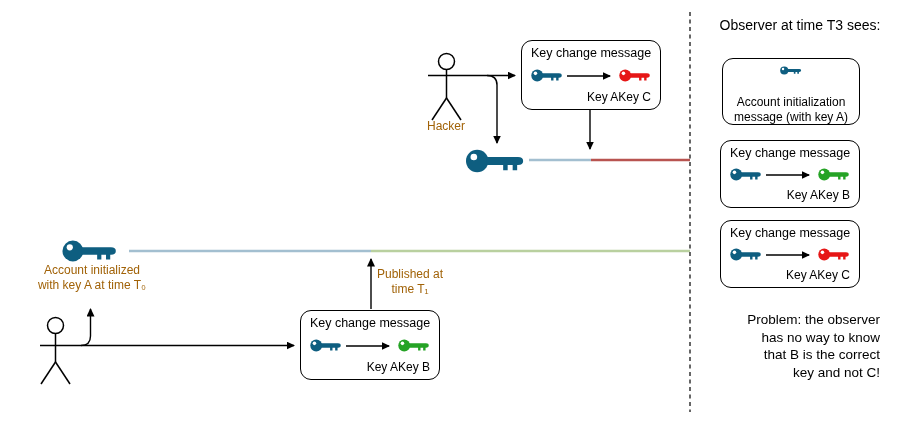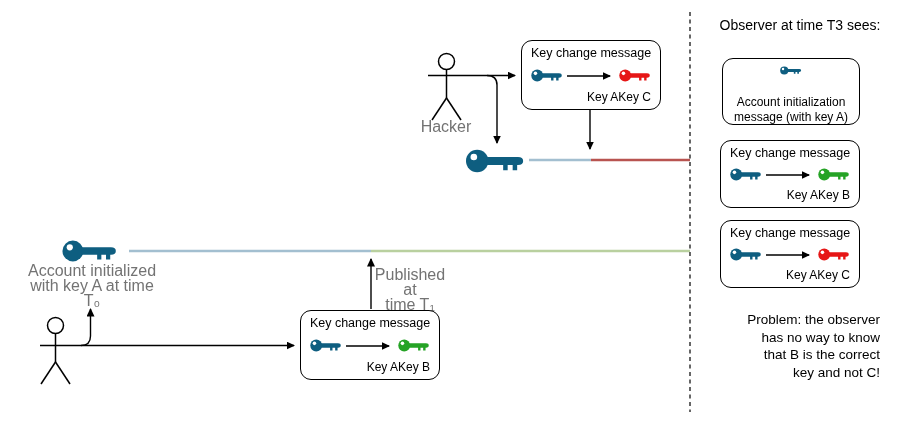--- a/index.html
+++ b/index.html
@@ -3,21 +3,21 @@
 <meta charset="utf-8">
 <style>
   html,body{margin:0;padding:0;background:#ffffff;}
   #canvas{
     position:relative;width:901px;height:422px;background:#ffffff;overflow:hidden;
     font-family:"Liberation Sans","DejaVu Sans",sans-serif;color:#000;
   }
   svg{display:block;}
   .layer{position:absolute;left:0;top:0;}
   .abs{position:absolute;}
-  .lbl{position:absolute;font-size:16px;line-height:15px;color:#737373;}
+  .lbl{position:absolute;font-size:12px;line-height:15px;color:#a16207;}
   .center{text-align:center;}
   .pre{white-space:pre-line;}
   
   .kc-box{
     position:absolute;background:#fff;border:1.4px solid #000;border-radius:11px;
     box-sizing:border-box;display:flex;flex-direction:column;justify-content:space-between;
     padding:5px 8px 5px;
   }
   .kc-title{text-align:center;font-size:12.5px;line-height:14px;}
   .kc-row{display:flex;align-items:center;justify-content:space-between;padding:0 1px;}

